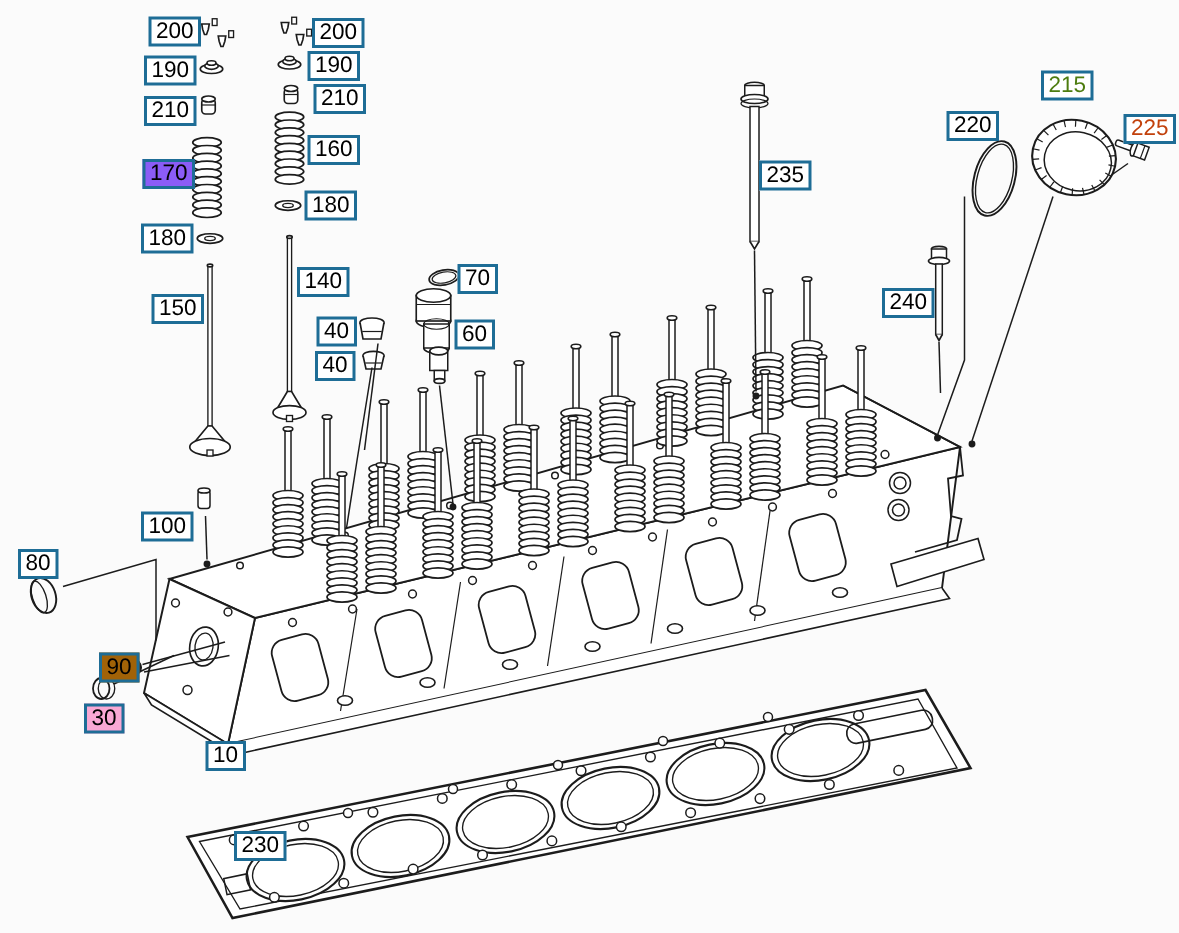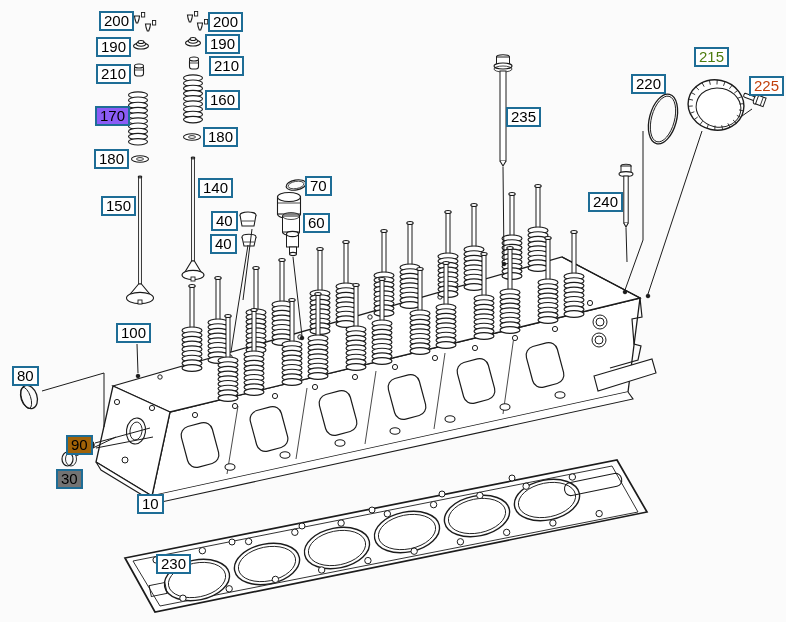--- a/index.html
+++ b/index.html
@@ -550,24 +550,24 @@
       <div class="callout" style="left: 208px; top: 12px; border-color: rgb(30, 109, 150); background: rgb(255, 255, 255); color: rgb(0, 0, 0);">200</div>
       <div class="callout" style="left: 205px; top: 34px; border-color: rgb(30, 109, 150); background: rgb(255, 255, 255); color: rgb(0, 0, 0);">190</div>
       <div class="callout" style="left: 209px; top: 56px; border-color: rgb(30, 109, 150); background: rgb(255, 255, 255); color: rgb(0, 0, 0);">210</div>
       <div class="callout" style="left: 205px; top: 90px; border-color: rgb(30, 109, 150); background: rgb(255, 255, 255); color: rgb(0, 0, 0);">160</div>
       <div class="callout" style="left: 203px; top: 127px; border-color: rgb(30, 109, 150); background: rgb(255, 255, 255); color: rgb(0, 0, 0);">180</div>
       <div class="callout" style="left: 198px; top: 178px; border-color: rgb(30, 109, 150); background: rgb(255, 255, 255); color: rgb(0, 0, 0);">140</div>
       <div class="callout" style="left: 211px; top: 211px; border-color: rgb(30, 109, 150); background: rgb(255, 255, 255); color: rgb(0, 0, 0);">40</div>
       <div class="callout" style="left: 210px; top: 234px; border-color: rgb(30, 109, 150); background: rgb(255, 255, 255); color: rgb(0, 0, 0);">40</div>
       <div class="callout" style="left: 305px; top: 176px; border-color: rgb(30, 109, 150); background: rgb(255, 255, 255); color: rgb(0, 0, 0);">70</div>
       <div class="callout" style="left: 303px; top: 213px; border-color: rgb(30, 109, 150); background: rgb(255, 255, 255); color: rgb(0, 0, 0);">60</div>
-      <div class="callout" style="left: 94px; top: 323px; border-color: rgb(30, 109, 150); background: rgb(255, 255, 255); color: rgb(0, 0, 0); margin-left: 22px;">100</div>
+      <div class="callout" style="left: 94px; top: 341px; border-color: rgb(30, 109, 150); background: rgb(255, 255, 255); color: rgb(0, 0, 0);">100</div>
       <div class="callout" style="left: 12px; top: 366px; border-color: rgb(30, 109, 150); background: rgb(255, 255, 255); color: rgb(0, 0, 0);">80</div>
       <div class="callout" style="left: 66px; top: 435px; border-color: rgb(30, 109, 150); background: #a16207; color: rgb(0, 0, 0);">90</div>
-      <div class="callout" style="left: 56px; top: 469px; border-color: rgb(30, 109, 150); background: #737373; color: rgb(0, 0, 0);">30</div>
+      <div class="callout" style="left: 56px; top: 469px; border-color: rgb(30, 109, 150); background: #f9a8d4; color: rgb(0, 0, 0);">30</div>
       <div class="callout" style="left: 137px; top: 494px; border-color: rgb(30, 109, 150); background: rgb(255, 255, 255); color: rgb(0, 0, 0);">10</div>
       <div class="callout" style="left: 156px; top: 554px; border-color: rgb(30, 109, 150); background: rgb(255, 255, 255); color: rgb(0, 0, 0);">230</div>
       <div class="callout" style="left: 506px; top: 107px; border-color: rgb(30, 109, 150); background: rgb(255, 255, 255); color: rgb(0, 0, 0);">235</div>
       <div class="callout" style="left: 631px; top: 74px; border-color: rgb(30, 109, 150); background: rgb(255, 255, 255); color: rgb(0, 0, 0);">220</div>
       <div class="callout" style="left: 694px; top: 47px; border-color: rgb(30, 109, 150); background: rgb(255, 255, 255); color: #4d7c0f;">215</div>
       <div class="callout" style="left: 749px; top: 76px; border-color: rgb(30, 109, 150); background: rgb(255, 255, 255); color: #c2410c;">225</div>
       <div class="callout" style="left: 588px; top: 192px; border-color: rgb(30, 109, 150); background: rgb(255, 255, 255); color: rgb(0, 0, 0);">240</div>
     </div>
 </div>
 

